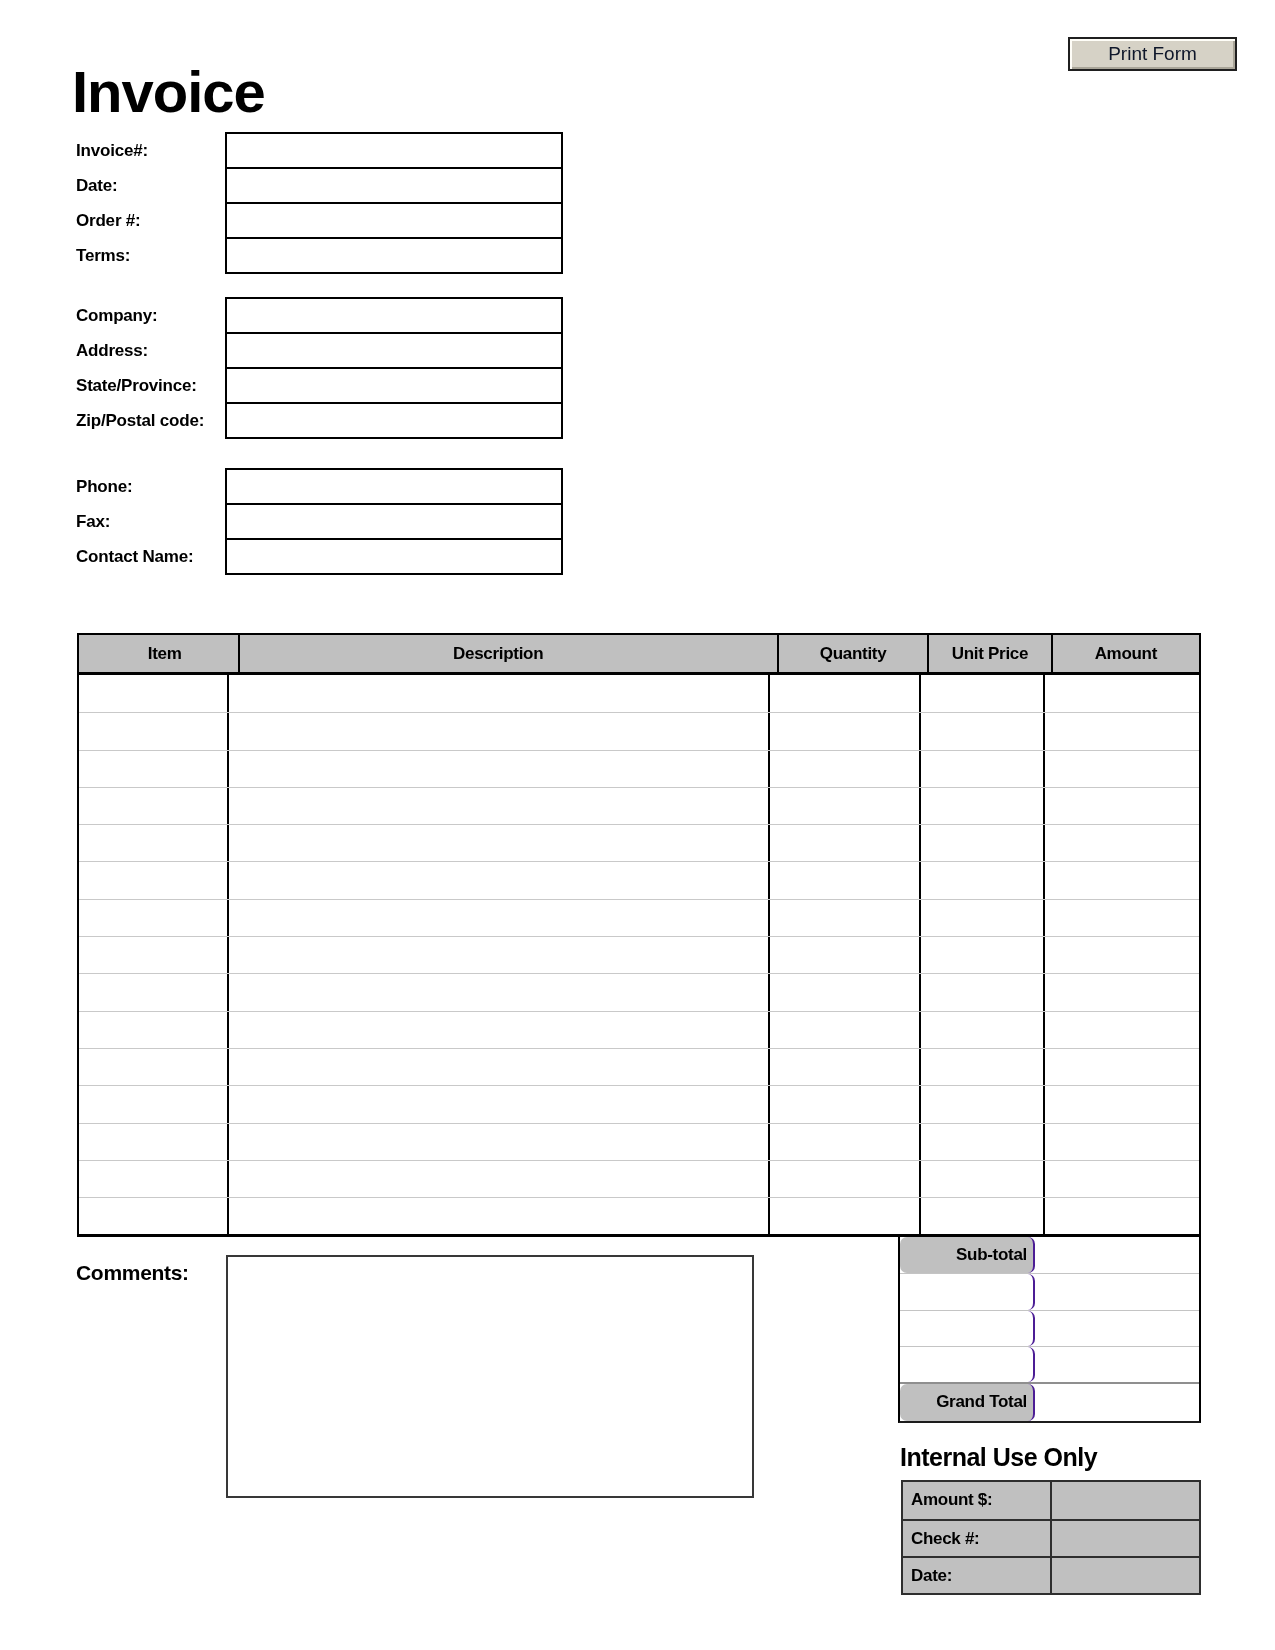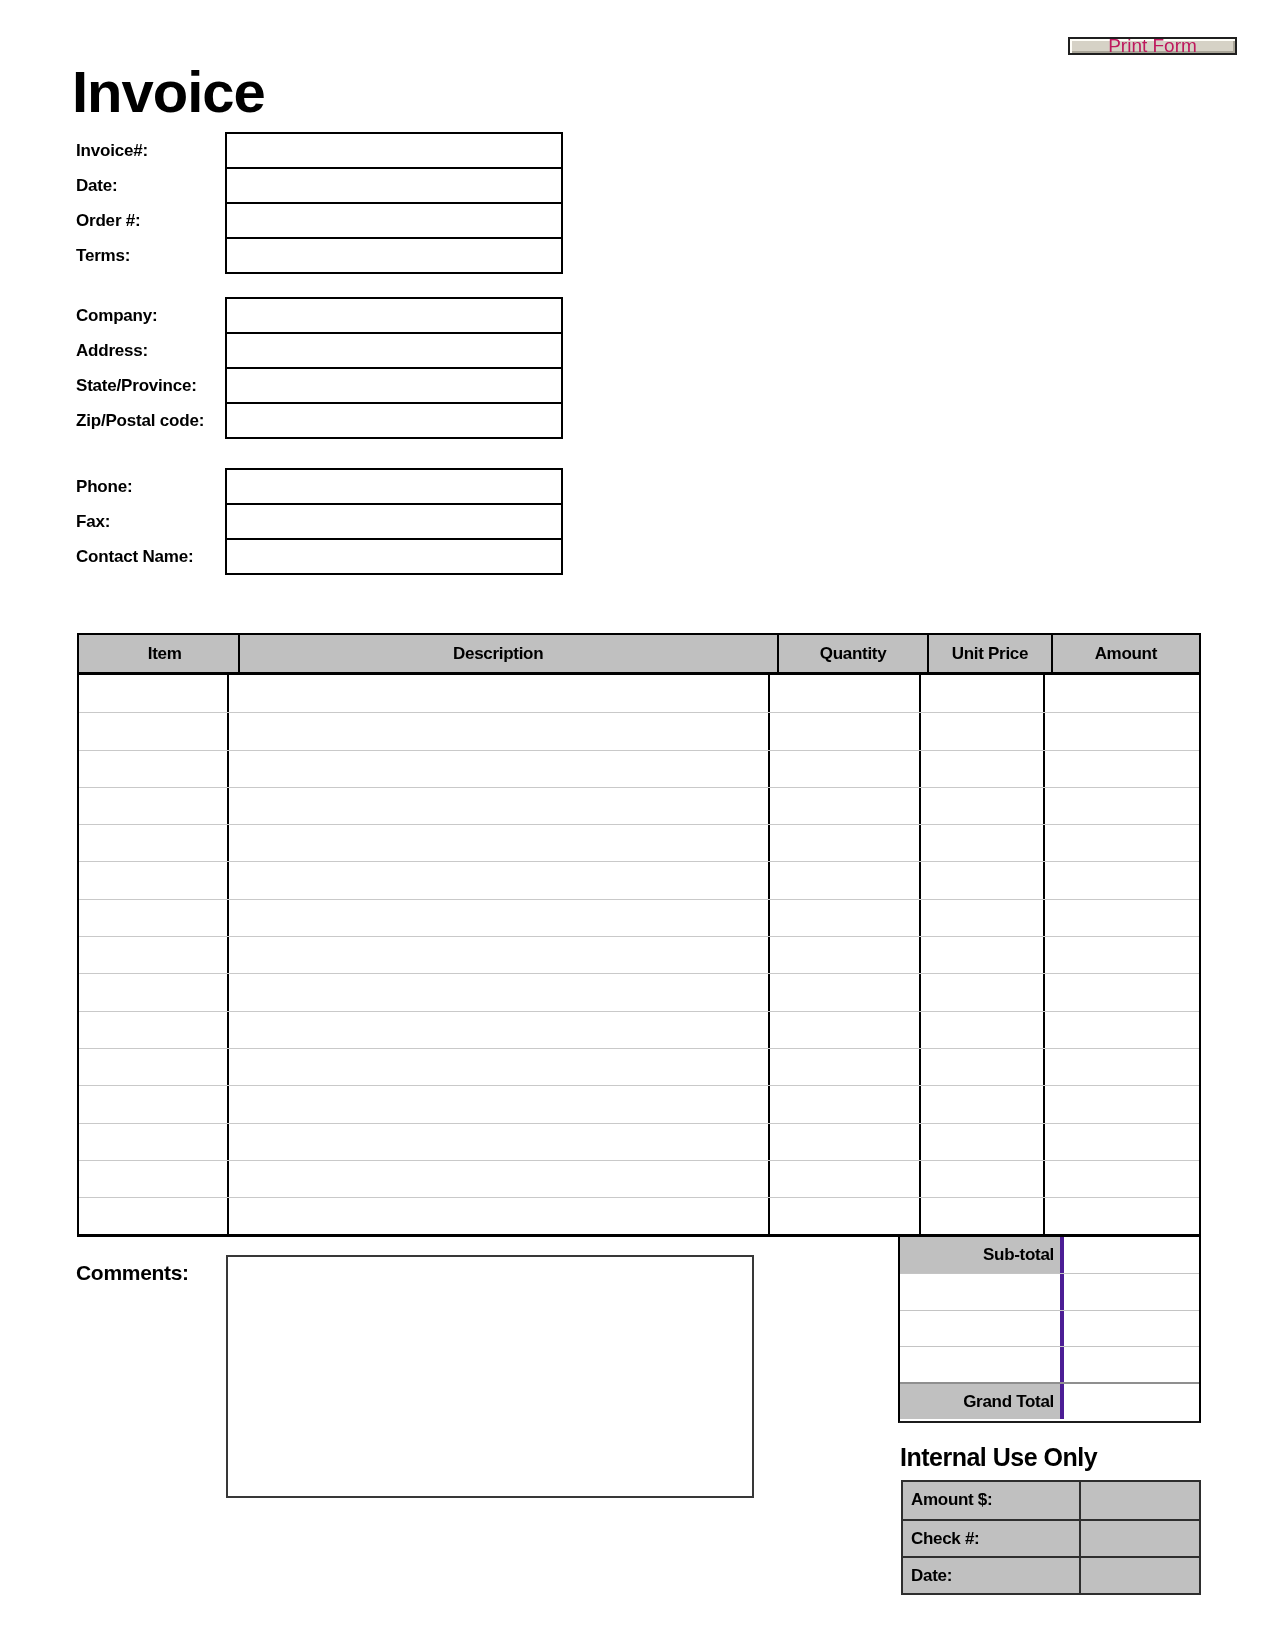--- a/index.html
+++ b/index.html
@@ -3,25 +3,25 @@
 <meta charset="utf-8">
 <style>
   html,body{margin:0;padding:0;background:#ffffff;}
   #page{
     position:relative;width:1275px;height:1650px;background:#ffffff;
     font-family:"Liberation Sans",sans-serif;color:#000;overflow:hidden;
   }
 
   
   #print-btn{
-    position:absolute;left:1068px;top:37px;width:169px;height:18px;
+    position:absolute;left:1068px;top:37px;width:169px;height:34px;
     box-sizing:border-box;background:#d6d2c6;border:2px solid #1f1f1f;
     box-shadow:inset 2px 2px 0 #fffef8, inset -2px -2px 0 #a9a598;
     display:flex;align-items:center;justify-content:center;
-    font-size:19px;color:#be185d;cursor:pointer;
+    font-size:19px;color:#0f172a;cursor:pointer;
   }
 
   
   #title{
     position:absolute;left:72px;top:60px;
     font-size:58px;font-weight:bold;letter-spacing:-1px;line-height:1.1;
   }
 
   
   .fgroup{position:absolute;left:76px;}
@@ -58,26 +58,26 @@
   .body-row + .body-row{border-top:1px solid #c9c9c9;}
   .bcell{box-sizing:border-box;height:100%;font-size:15px;padding:0 4px;overflow:hidden;}
 
   
   #totals{
     position:absolute;left:898px;top:1237px;width:303px;
     box-sizing:border-box;border-left:2px solid #000;border-right:2px solid #000;
     border-bottom:2px solid #1c1c1c;background:#fff;
   }
   .totals-row{display:flex;height:36.8px;box-sizing:border-box;border-bottom:1px solid #c4c4c4;}
-  .totals-row:last-child{border-bottom:none;flex-direction:column;}
+  .totals-row:last-child{border-bottom:none;}
   .totals-row.pre-grand{border-bottom:2px solid #8f8f8f;}
   .tlabel{
-    width:164px;box-sizing:border-box;border-right:4px solid #4c1d95;
+    width:135px;box-sizing:border-box;border-right:2px solid #4c1d95;
     font-weight:bold;font-size:17px;line-height:35px;text-align:right;
-    padding-right:6px;letter-spacing:-0.3px;
+    padding-right:6px;letter-spacing:-0.3px;border-radius:7px;
   }
   .tlabel.shaded{background:#c0c0c0;}
   .tvalue{flex:1;background:#fff;font-size:15px;padding:0 5px;overflow:hidden;}
 
   
   #comments-label{
     position:absolute;left:76px;top:1254px;height:37px;line-height:37px;
     font-weight:bold;font-size:21px;letter-spacing:-0.3px;
   }
   #comments-box{
@@ -91,21 +91,21 @@
     position:absolute;left:900px;top:1443px;
     font-size:25px;font-weight:bold;letter-spacing:-0.5px;
   }
   #internal-table{
     position:absolute;left:901px;top:1480px;width:300px;
     box-sizing:border-box;border:2px solid #2e2e2e;background:#c0c0c0;
   }
   .int-row{display:flex;height:37px;box-sizing:border-box;}
   .int-row + .int-row{border-top:2px solid #2e2e2e;}
   .int-label{
-    width:178px;box-sizing:border-box;border-right:2px solid #2e2e2e;
+    width:149px;box-sizing:border-box;border-right:2px solid #2e2e2e;
     font-weight:bold;font-size:17px;line-height:35px;padding-left:8px;
     background:#c0c0c0;letter-spacing:-0.3px;
   }
   .int-value{flex:1;background:#c0c0c0;font-size:15px;padding:0 5px;overflow:hidden;}
 </style>
 </head>
 <body>
 
 <div id="page">
 

